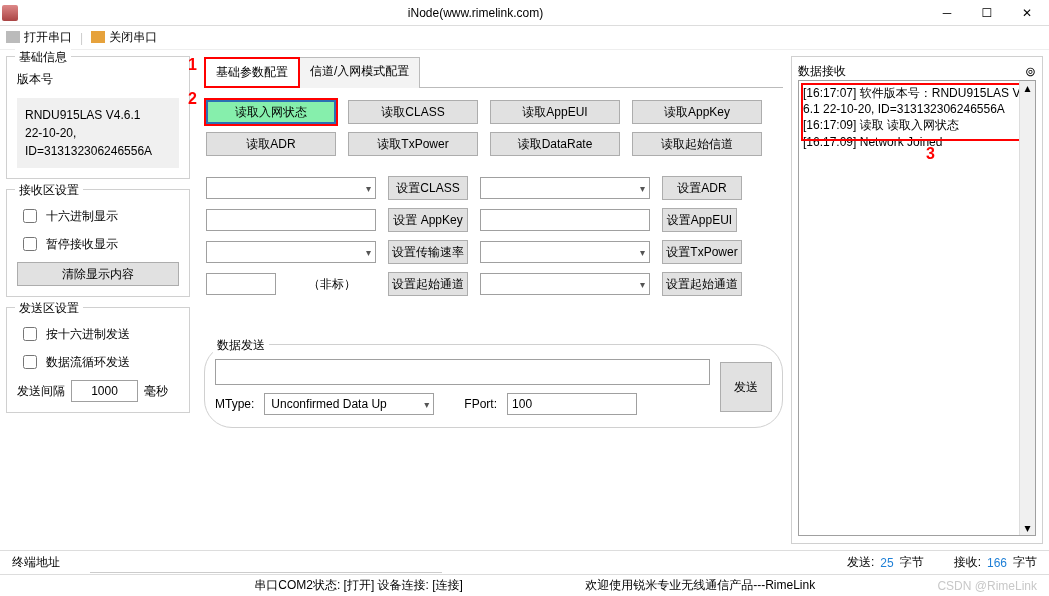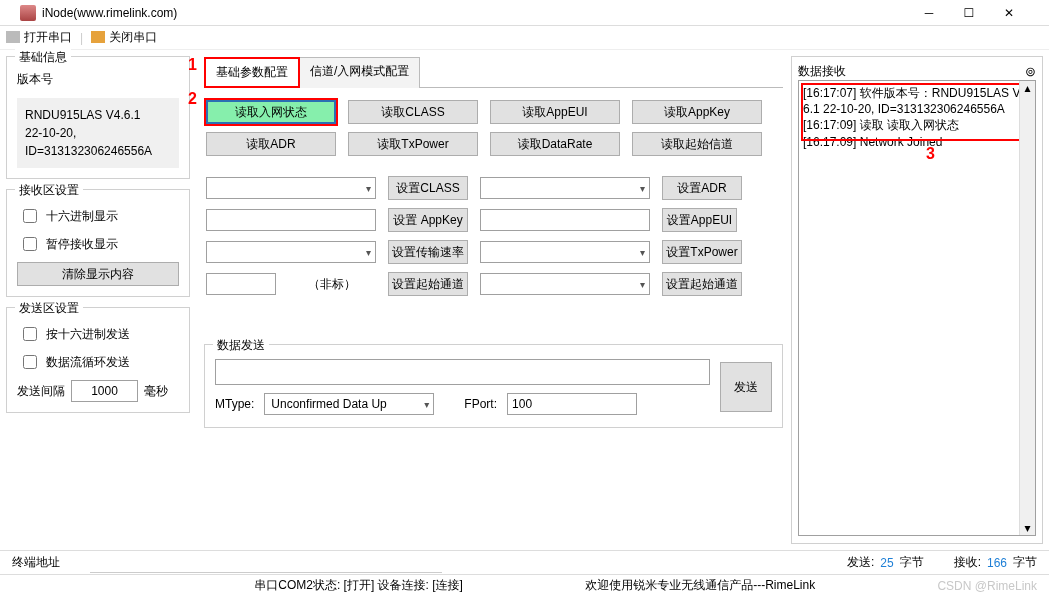--- a/index.html
+++ b/index.html
@@ -1,18 +1,18 @@
 <!DOCTYPE html>
 <html><head>
 <meta charset="utf-8">
 <style>
 * { box-sizing: border-box; font-family: "Microsoft YaHei", Arial, sans-serif; font-size: 12px; }
 body { margin: 0; background: #fff; width: 1049px; height: 596px; position: relative; }
 
-.titlebar { height: 26px; display: flex; align-items: center; padding: 0 20px; border-bottom: 1px solid #ddd; }
+.titlebar { height: 26px; display: flex; align-items: center; padding: 0 2px; border-bottom: 1px solid #ddd; text-align: center; }
 .titlebar .icon { width: 16px; height: 16px; margin-right: 6px; background: linear-gradient(#d88,#a44); border-radius: 2px; }
 .titlebar .title { flex: 1; }
 .winbtn { width: 40px; height: 26px; display: flex; align-items: center; justify-content: center; }
 
 .menubar { height: 24px; display: flex; align-items: center; padding: 2px 6px; border-bottom: 1px solid #eee; gap: 8px; }
 .folder-icon { display:inline-block; width:14px; height:12px; background:#bbb; position:relative; margin-right:4px; vertical-align:-2px;}
 .folder-icon.orange { background:#e6a23c; }
 
 .main { display:flex; height: calc(596px - 26px - 24px - 24px - 22px); }
 
@@ -164,21 +164,21 @@
       </div>
       <div class="srow">
         <input class="txt" style="width: 70px;">
         <span class="lbl" style="width:88px;text-align:center;">（非标）</span>
         <div class="btn" style="width:80px;">设置起始通道</div>
         <div class="sel" style="width:170px;"></div>
         <div class="btn" style="width:80px;">设置起始通道</div>
       </div>
     </div>
 
-    <div class="group sendgroup" style="padding-bottom:12px;">
+    <div class="group sendgroup" style="padding-bottom:12px;border-radius:28px;">
       <span class="group-title">数据发送</span>
       <div class="sendinner" style="margin-top:6px;">
         <div style="flex:1;">
           <input class="txt" style="width: 100%; height: 26px;">
           <div class="sendrow2">
             <span>MType:</span>
             <div class="sel" style="width:170px;justify-content:space-between;padding-left:6px;">
                 <span>Unconfirmed Data Up</span>
               </div>
             <span style="margin-left:20px;">FPort:</span>

